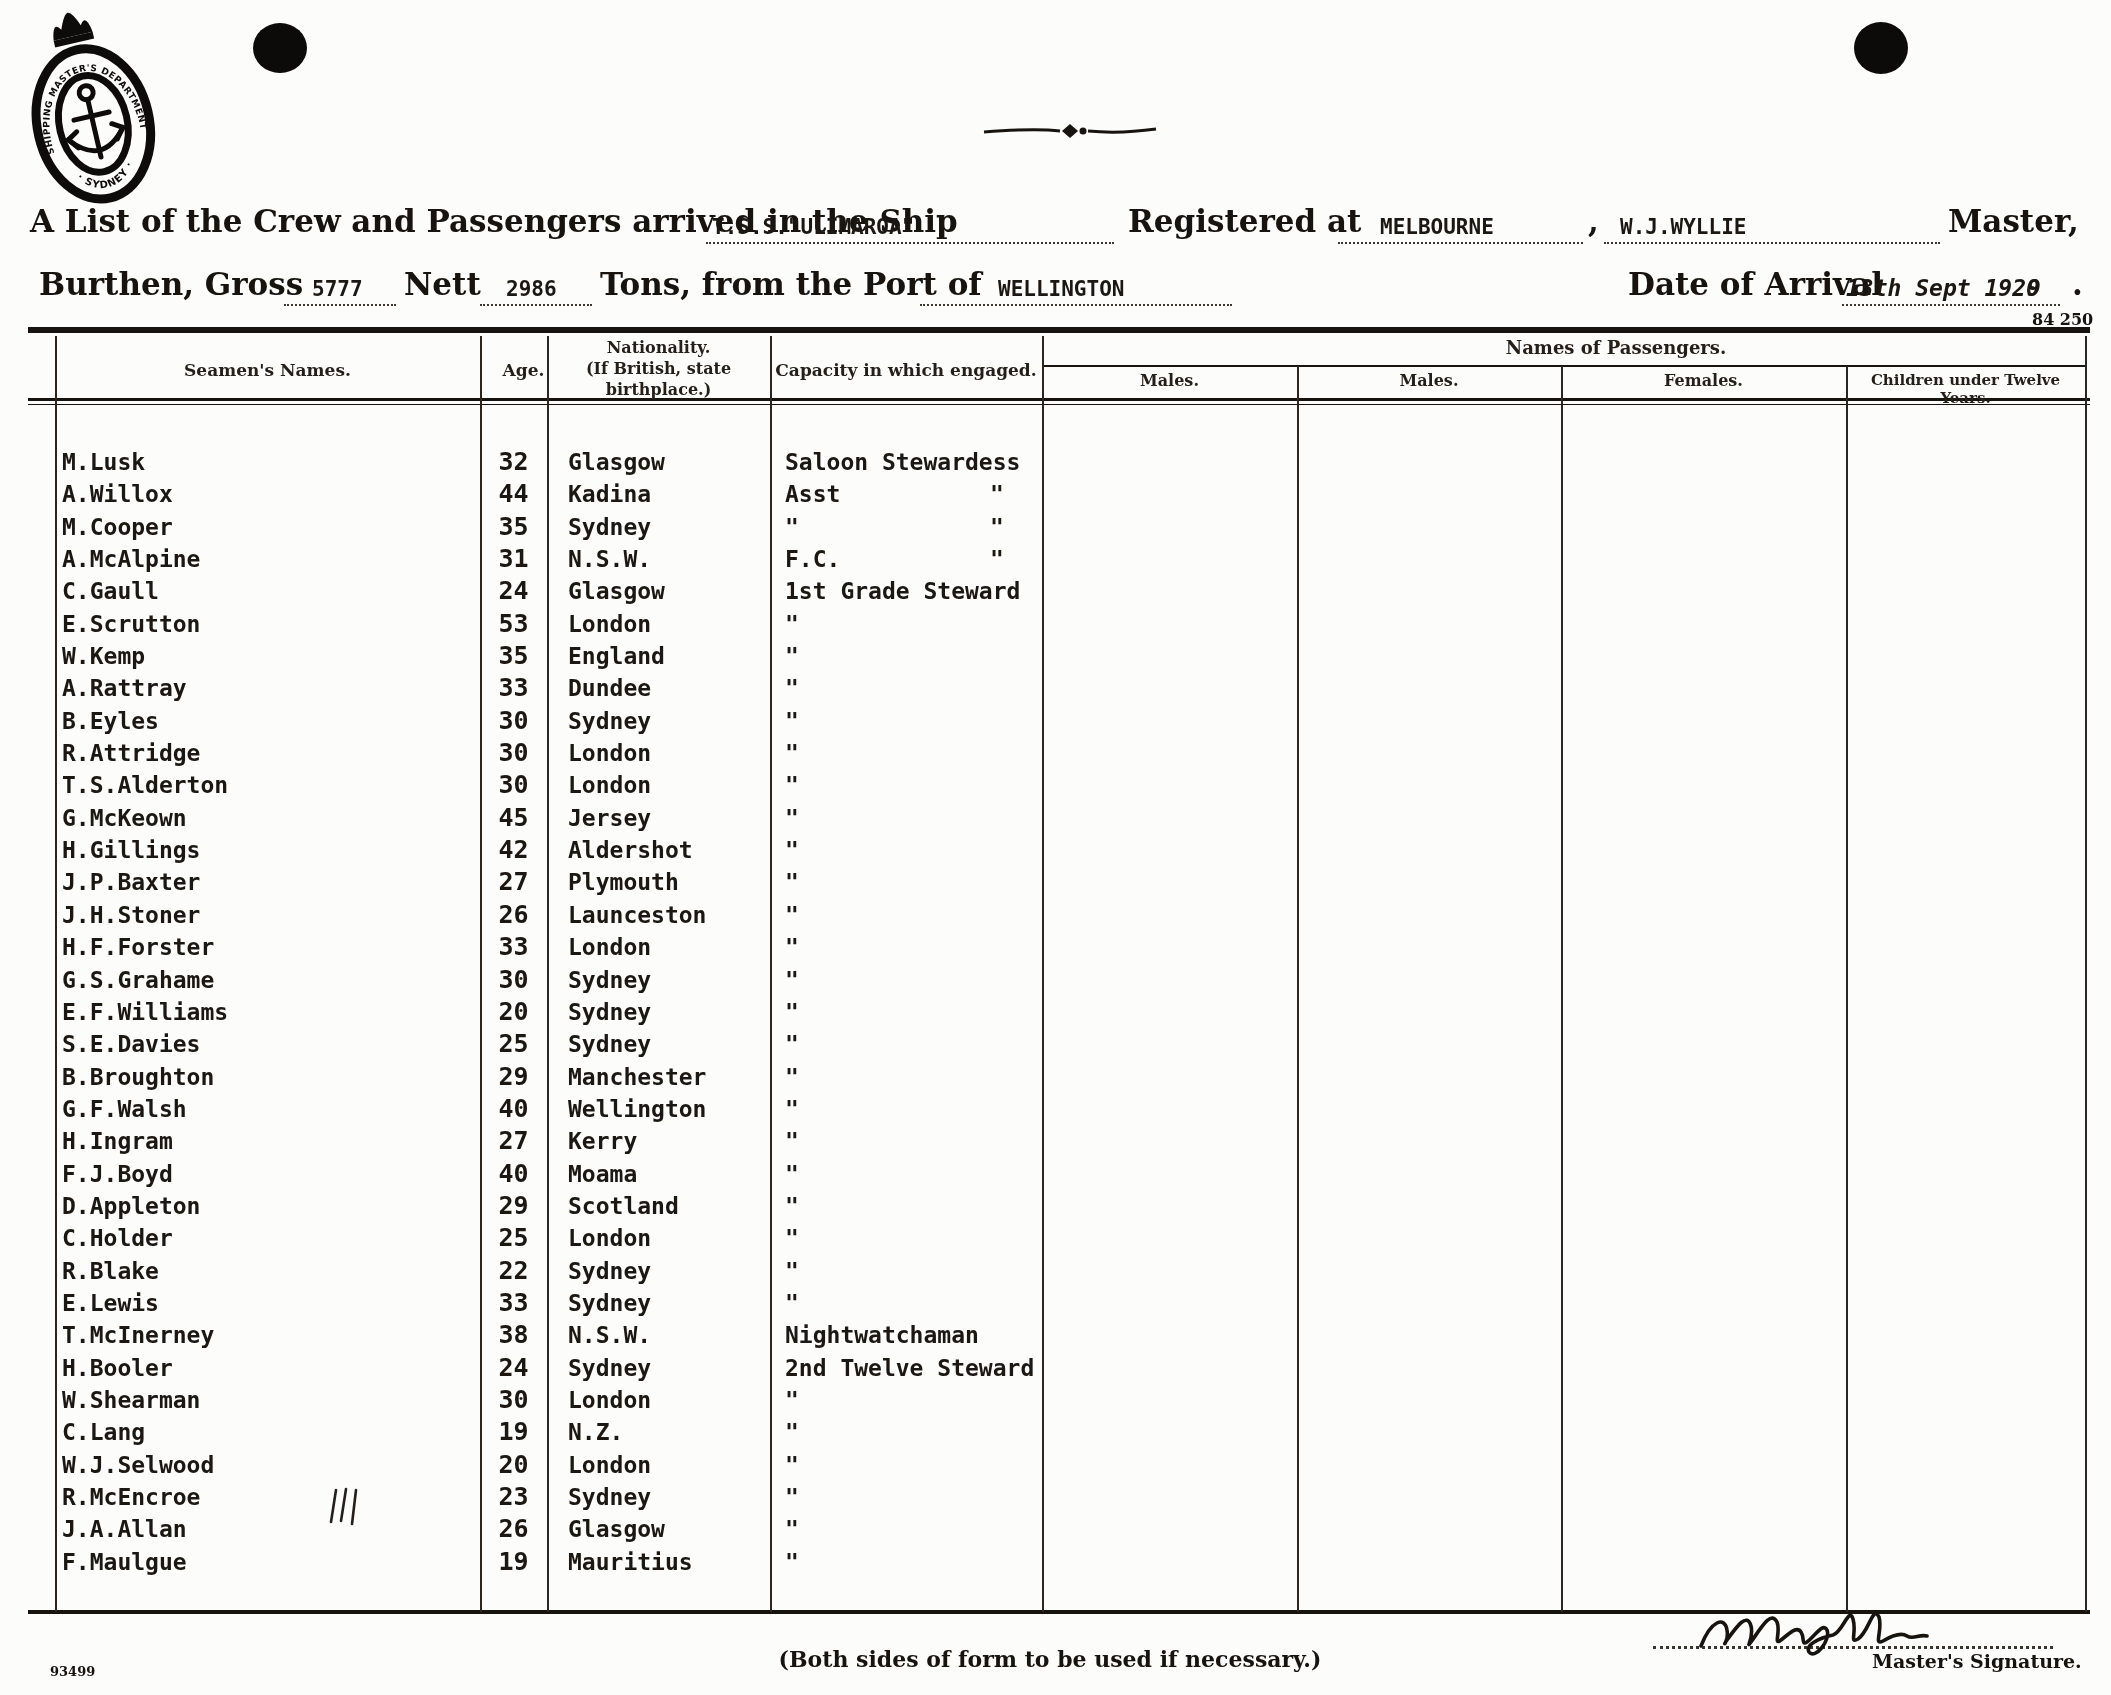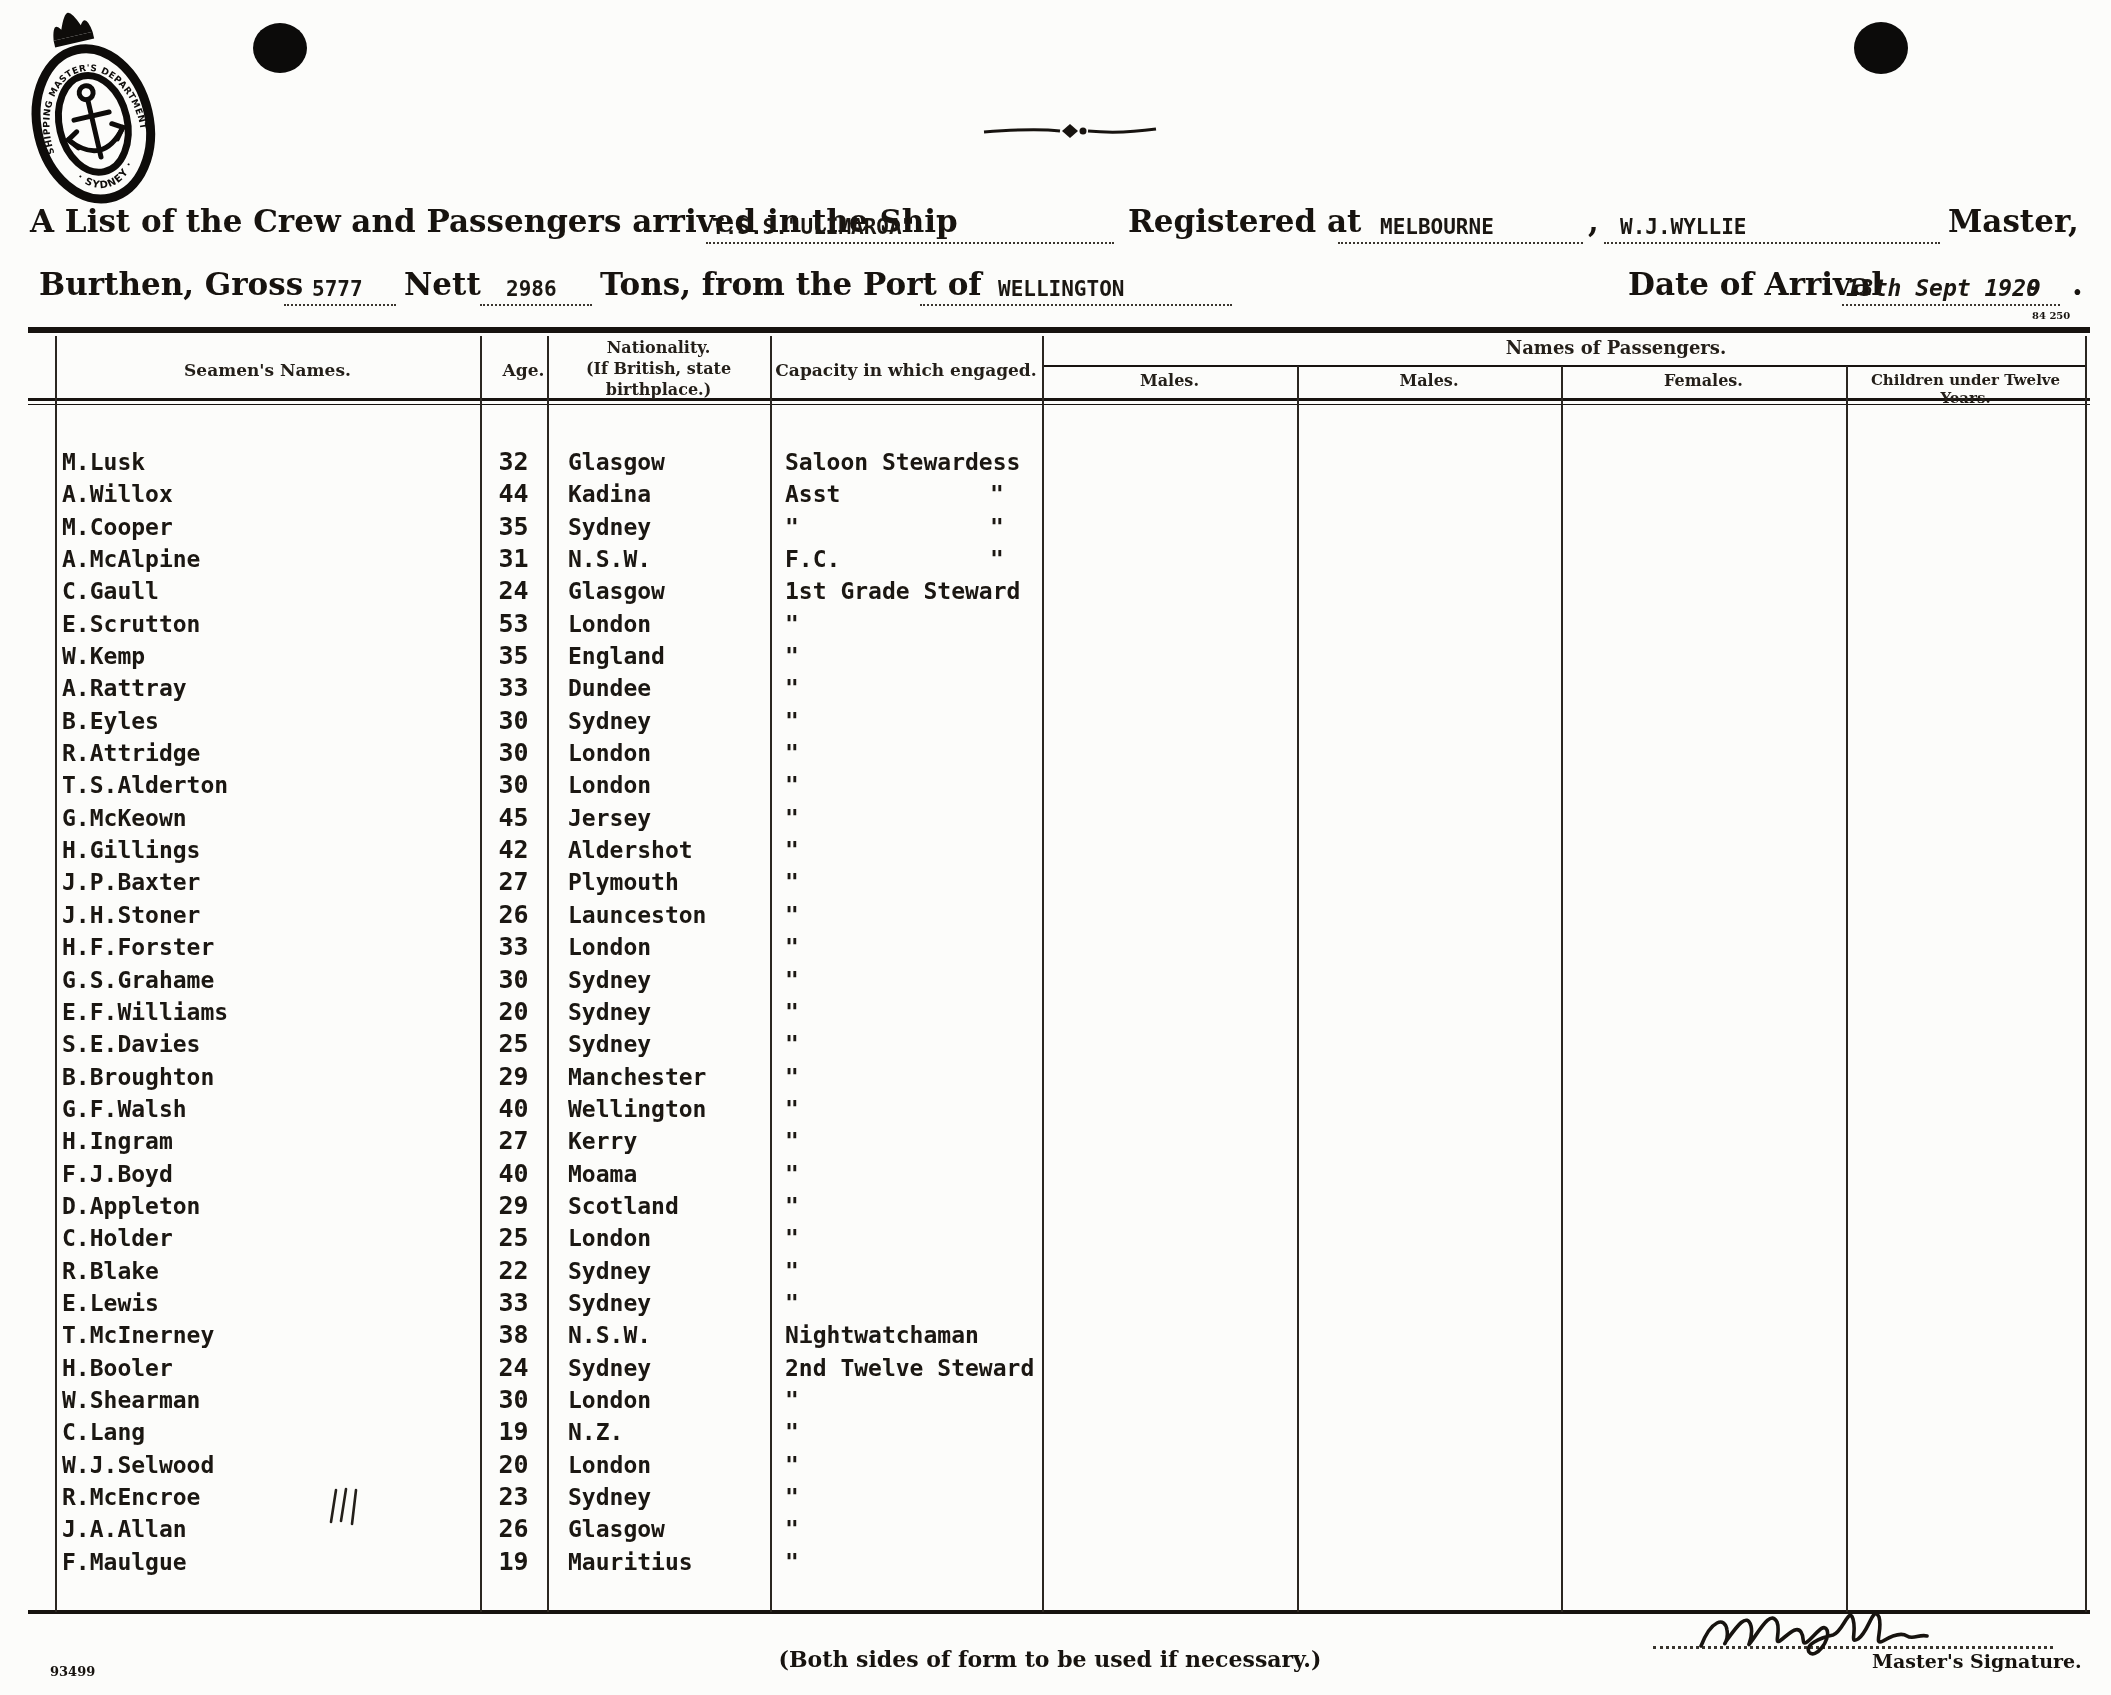--- a/index.html
+++ b/index.html
@@ -113,21 +113,21 @@
   </div>
   <div class="abs printed-it" style="left:600px;top:266px;">Tons, from the Port of</div>
   <div class="dotline" style="left:920px;top:262px;width:312px;">
     <span class="typed" style="padding-left:78px;">WELLINGTON</span>
   </div>
   <div class="abs printed-it" style="left:1628px;top:266px;">Date of Arrival</div>
   <div class="dotline" style="left:1842px;top:262px;width:218px;">
     <span class="typed" style="padding-left:4px;font-size:23px;font-style:italic;"><span>13th Sept 192</span><span class="overstruck">0</span><span>9</span></span>
   </div>
   <div class="abs printed-it" style="left:2072px;top:266px;">.</div>
-  <div class="abs tiny" style="left:2032px;top:310px;font-size:10px;text-align:right;">84 250</div>
+  <div class="abs tiny" style="left:2032px;top:310px;font-size:16px;text-align:right;">84 250</div>
 
   <div class="hline" style="left:28px;top:327px;width:2062px;height:6px;"></div>
   <div class="hline" style="left:1042px;top:365px;width:1043px;height:2px;"></div>
   <div class="hline" style="left:28px;top:398px;width:2062px;height:3px;"></div>
   <div class="hline" style="left:28px;top:404px;width:2062px;height:1px;"></div>
   <div class="hline" style="left:28px;top:1610px;width:2062px;height:4px;"></div>
 
   <div class="vline" style="left:55px;top:336px;height:1276px;"></div>
   <div class="vline" style="left:480px;top:336px;height:1276px;"></div>
   <div class="vline" style="left:547px;top:336px;height:1276px;"></div>

